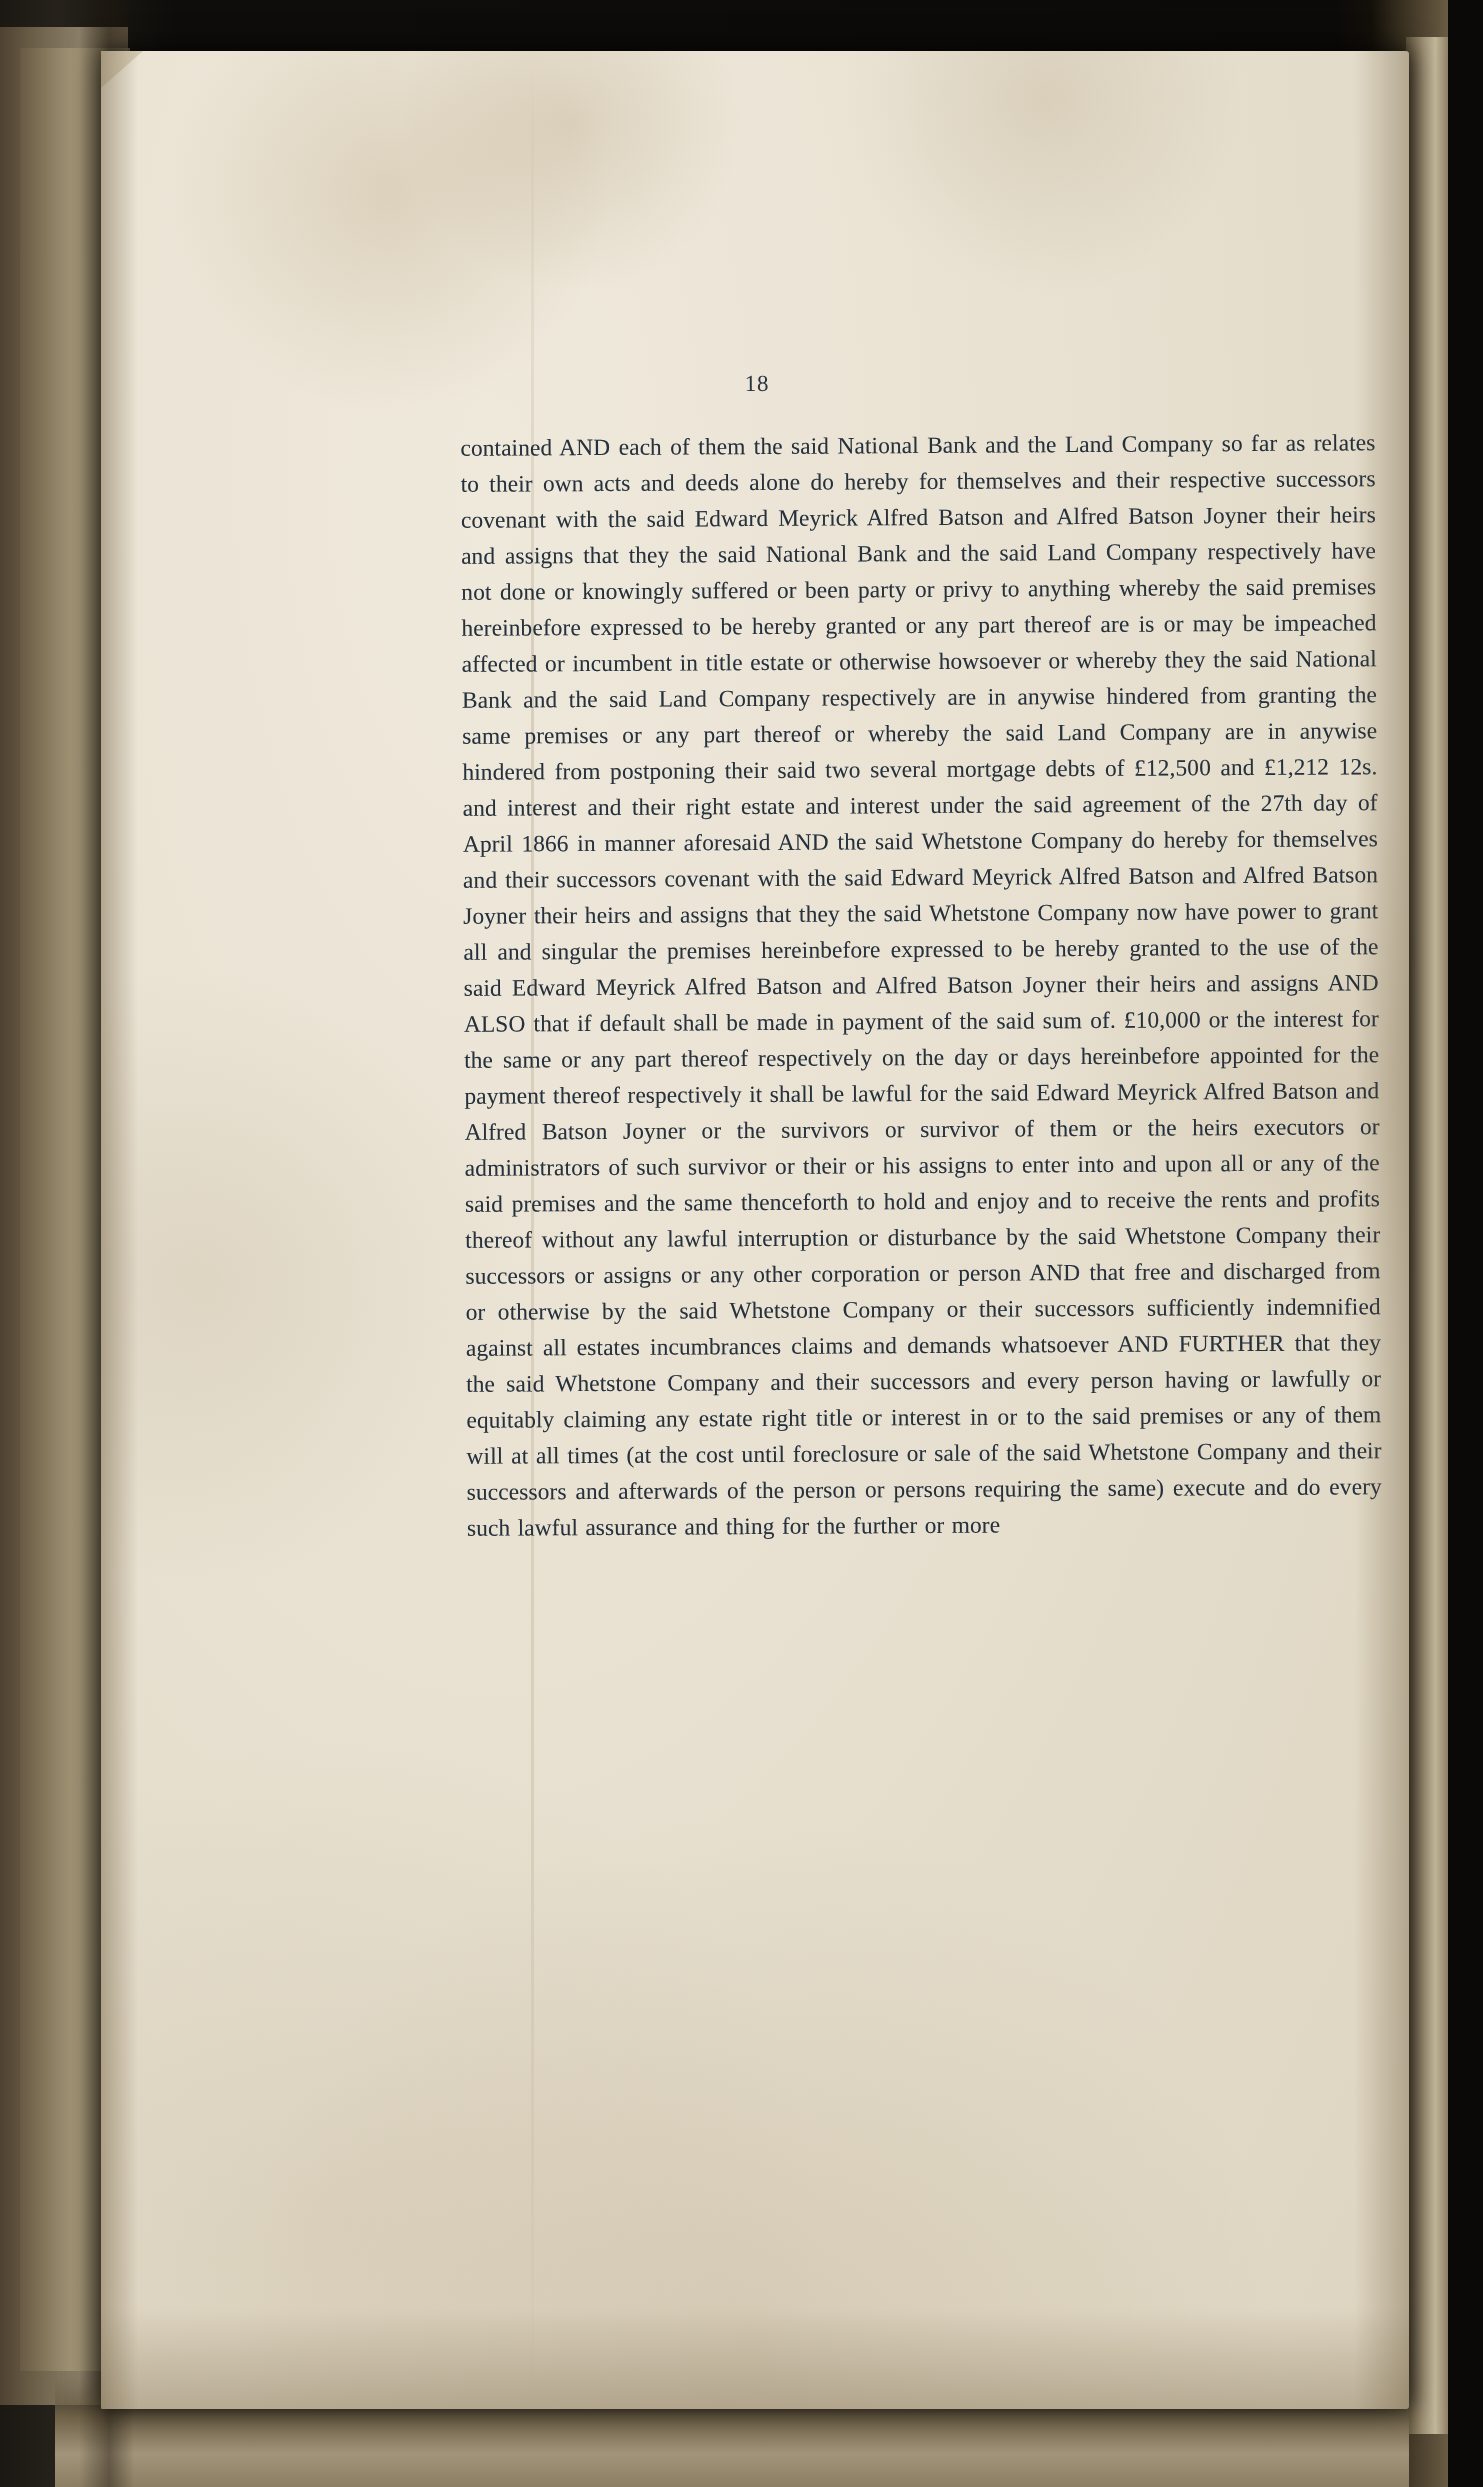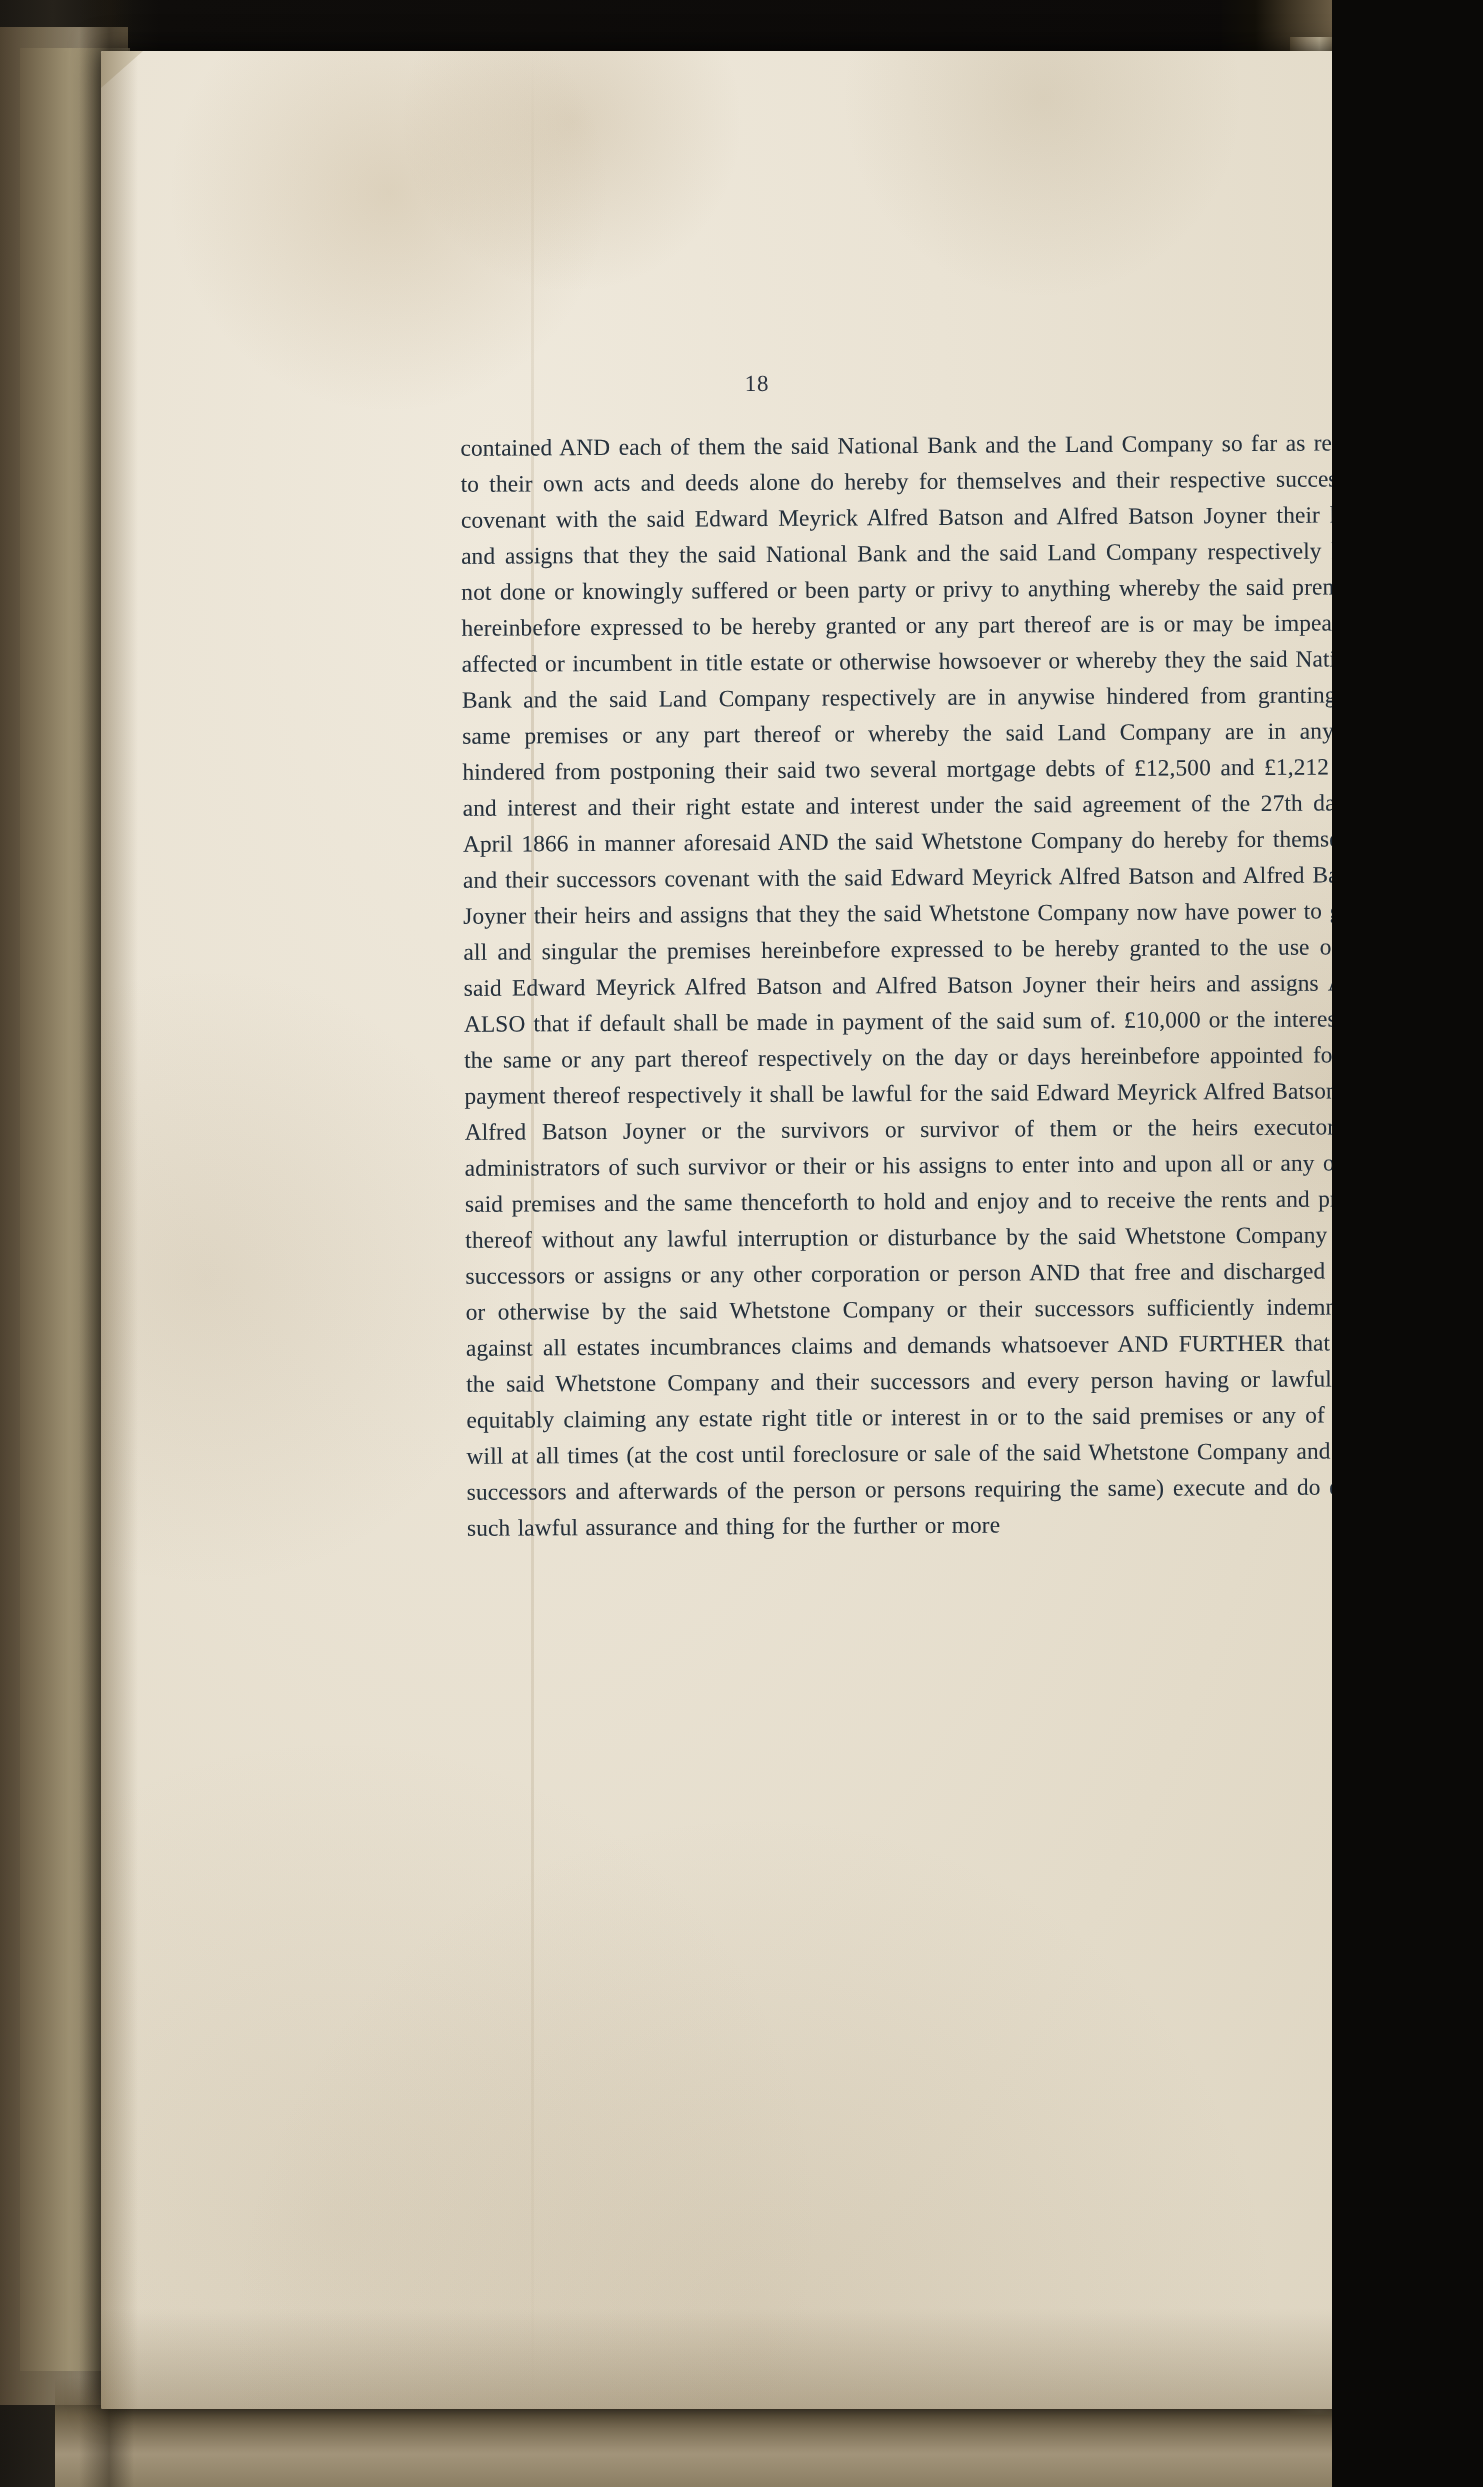--- a/index.html
+++ b/index.html
@@ -2,21 +2,21 @@
 <html style="font-size:14.6px"><head>
 <meta charset="utf-8">
 <style>
   html, body {
     margin: 0;
     padding: 0;
     background: #0a0907;
   }
   #page {
     position: relative;
-    width: 1332px;
+    width: 1448px;
     height: 2487px;
     overflow: hidden;
     background:
       radial-gradient(ellipse at 50% 45%, #2a251d 0%, #141210 60%, #0a0908 100%);
     font-family: "Liberation Serif", serif;
   }
 
   
   .backdrop {
     position: absolute;

